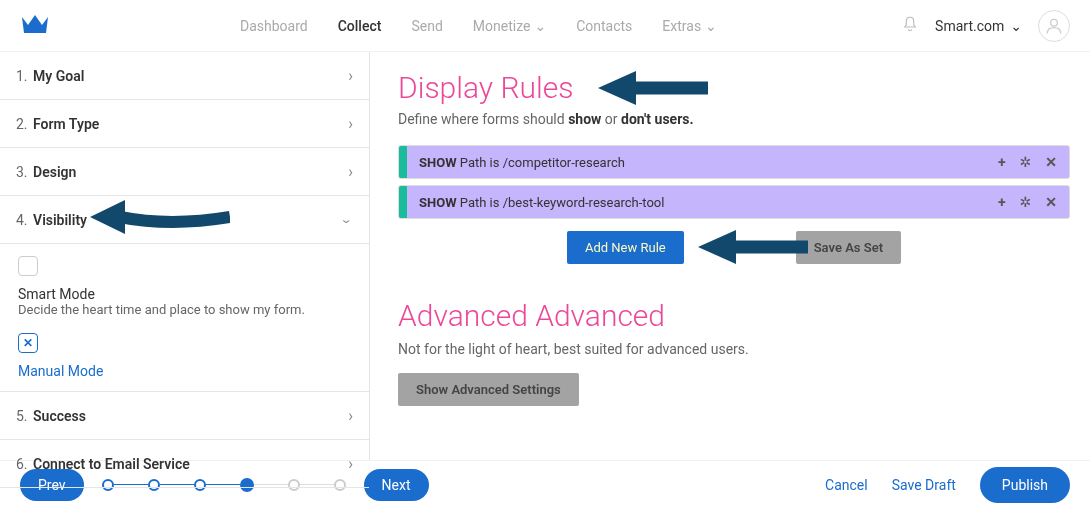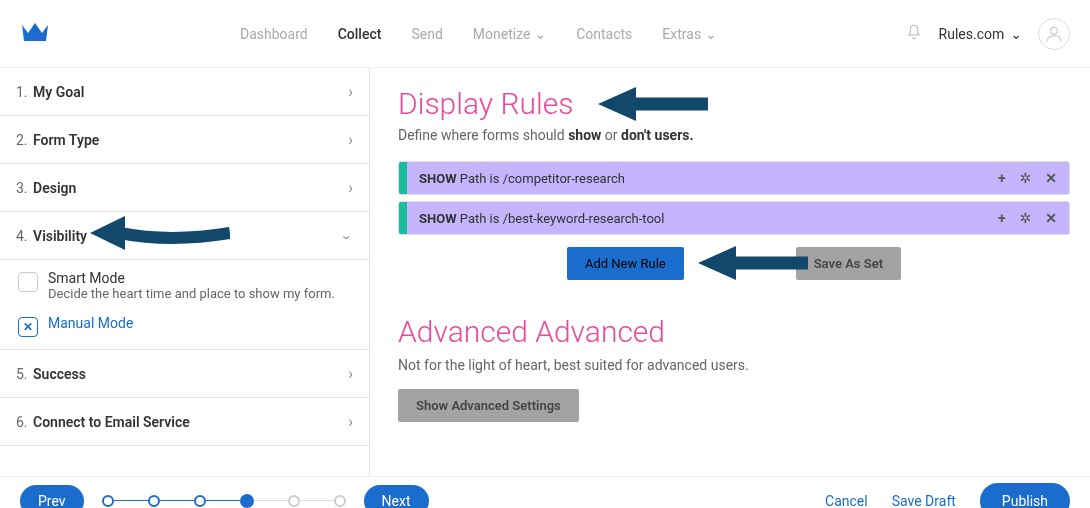--- a/index.html
+++ b/index.html
@@ -1,38 +1,38 @@
 <!DOCTYPE html>
 <html><head>
   <meta charset="utf-8">
   <style>
     * { margin: 0; padding: 0; box-sizing: border-box; font-family: -apple-system, BlinkMacSystemFont, "Segoe UI", Roboto, sans-serif; }
     body { width: 1090px; height: 508px; background: #fff; color: #333; overflow: hidden; }
     
-    .header { height: 68px; display: flex; align-items: center; padding: 0 20px; border-bottom: 1px solid #f0f0f0; }
+    .header { height: 52px; display: flex; align-items: center; padding: 0 20px; border-bottom: 1px solid #f0f0f0; }
     .logo { color: #1a6dcc; }
     .nav { margin-left: 190px; display: flex; gap: 30px; }
     .nav-item { color: #aaa; font-size: 14px; cursor: pointer; display: flex; align-items: center; gap: 4px; }
     .nav-item.active { color: #333; font-weight: 500; }
     .header-right { margin-left: auto; display: flex; align-items: center; gap: 16px; }
     .bell-icon { color: #bbb; }
     .account { color: #333; font-size: 14px; display: flex; align-items: center; gap: 6px; cursor: pointer; }
     .avatar { width: 32px; height: 32px; border: 1px solid #ddd; border-radius: 50%; display: flex; align-items: center; justify-content: center; color: #ccc; }
     
     .main { display: flex; height: 408px; }
     
     .sidebar { width: 370px; border-right: 1px solid #e5e5e5; }
     .step { padding: 14px 16px; border-bottom: 1px solid #e5e5e5; display: flex; align-items: center; justify-content: space-between; cursor: pointer; position: relative; }
     .step-label { font-size: 14px; }
     .step-num { font-weight: 400; color: #666; margin-right: 2px; }
     .step-name { font-weight: 600; color: #333; }
     .chevron { color: #888; }
     
     .mode-group { padding-bottom: 8px; border-bottom: 1px solid #e5e5e5; }
-    .mode-item { display: flex; align-items: flex-start; gap: 10px; padding: 10px 18px 4px 18px; }
+    .mode-item { display: flex; align-items: flex-start; gap: 10px; padding: 10px 18px 4px 18px; flex-direction: column; }
     .checkbox { width: 20px; height: 20px; border: 1.5px solid #ccc; border-radius: 4px; flex-shrink: 0; margin-top: 2px; display: flex; align-items: center; justify-content: center; }
     .checkbox.checked { border-color: #1a6dcc; }
     .checkbox.checked::after { content: "✕"; font-size: 12px; color: #1a6dcc; font-weight: bold; }
     .mode-title { font-size: 14px; color: #333; }
     .mode-title.link { color: #1a6dcc; }
     .mode-desc { font-size: 13px; color: #666; }
     
     .content { flex: 1; padding: 18px 20px 0 28px; position: relative; }
     .content h1 { font-size: 30px; font-weight: 300; color: #ec4899; margin-bottom: 6px; }
     .subtitle { font-size: 14px; color: #666; margin-bottom: 18px; }
@@ -40,21 +40,21 @@
     
     .rule { display: flex; align-items: center; border: 1px solid #ddd; border-radius: 3px; margin-bottom: 6px; height: 34px; background: #c4b5fd; }
     .rule-color { width: 8px; height: 100%; background: #1abc9c; border-radius: 2px 0 0 2px; }
     .rule-text { padding: 0 12px; font-size: 13px; flex: 1; }
     .rule-text b { font-weight: 700; }
     .rule-actions { display: flex; gap: 14px; padding: 0 12px; color: #555; }
     .rule-action { cursor: pointer; font-size: 14px; }
     
     .button-row { display: flex; justify-content: center; gap: 12px; margin: 12px 0 34px; }
     .btn { padding: 9px 18px; font-size: 13px; border: none; border-radius: 2px; cursor: pointer; }
-    .btn-primary { background: #1a6dcc; color: #000000; }
+    .btn-primary { background: #1a6dcc; color: #fef9c3; }
     .btn-secondary { background: #a3a3a3; color: #444; font-weight: 600; }
     
     .adv-sub { font-size: 14px; color: #666; margin: 8px 0 16px; }
     
     .footer { height: 48px; display: flex; align-items: center; padding: 4px 20px; border-top: 1px solid #f0f0f0; }
     .pill-btn { background: #1a6dcc; color: #fff; padding: 8px 18px; border-radius: 20px; font-size: 14px; border: none; cursor: pointer; }
     .stepper { display: flex; align-items: center; margin-left: 18px; }
     .step-dot { width: 12px; height: 12px; border: 2px solid #1a6dcc; border-radius: 50%; background: #fff; }
     .step-dot.filled { background: #1a6dcc; width: 14px; height: 14px; }
     .step-dot.muted { border-color: #ccc; }
@@ -89,21 +89,21 @@
       </span>
   </div>
   <div class="header-right">
     <span class="bell-icon">
       <svg width="18" height="18" viewBox="0 0 24 24" fill="none" stroke="currentColor" stroke-width="1.5">
           <path d="M12 3 C9 3 7 5 7 9 L7 13 L5 16 L19 16 L17 13 L17 9 C17 5 15 3 12 3 Z"></path>
           <path d="M10 19 A2 2 0 0 0 14 19"></path>
         </svg>
     </span>
     <span class="account">
-        <span>Rules.com</span> 
+        <span>Smart.com</span> 
         <span>⌄</span>
       </span>
     <span class="avatar">
       <svg width="20" height="20" viewBox="0 0 24 24" fill="none" stroke="currentColor" stroke-width="1.5">
           <circle cx="12" cy="8" r="4"></circle>
           <path d="M4 21 C4 16 8 14 12 14 C16 14 20 16 20 21"></path>
         </svg>
     </span>
   </div>
 </div>

